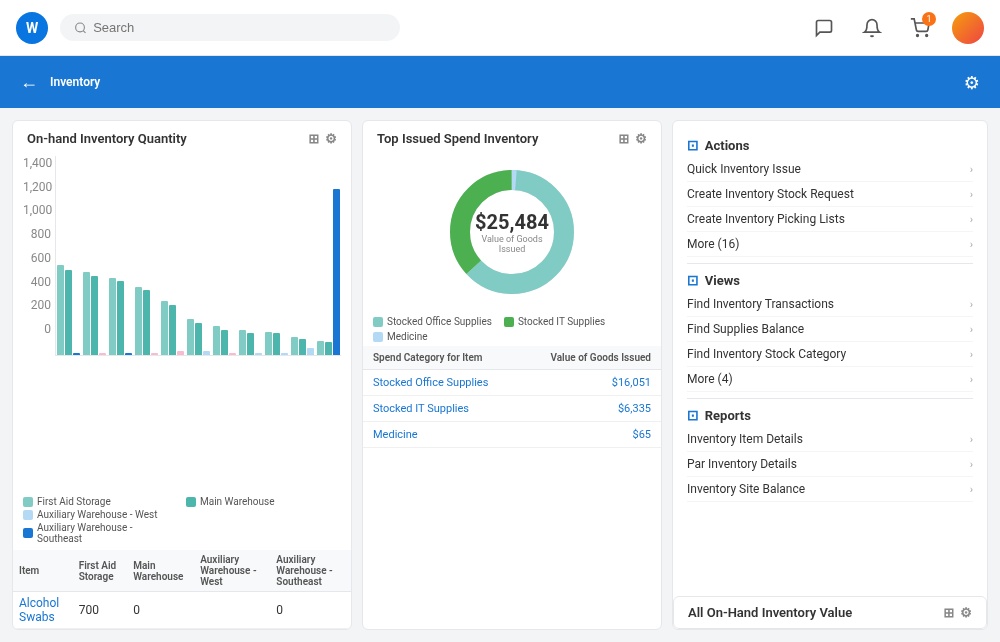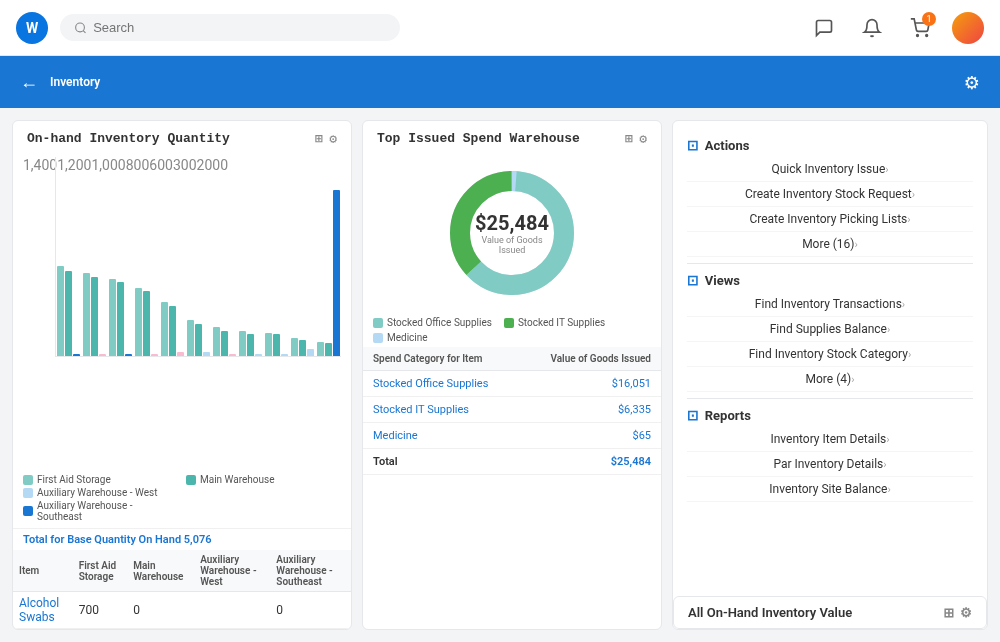--- a/index.html
+++ b/index.html
@@ -79,38 +79,38 @@
       border: 1px solid #e5e7eb;
       overflow: hidden;
     }
     .panel-left { flex: 0 0 340px; display: flex; flex-direction: column; }
     .panel-mid { flex: 0 0 300px; margin: 0 10px; display: flex; flex-direction: column; }
     .panel-right { flex: 1; }
 
     .panel-header {
       display: flex; justify-content: space-between;
       padding: 10px 14px 6px;
-      font-weight: 600; font-size: 13px; font-family: Liberation Mono, monospace;
+      font-weight: 600; font-size: 13px;
     }
     .panel-icons { display: flex; gap: 6px; color: #888; }
 
     
     .chart-area {
       padding: 4px 10px 0;
       flex: 1;
     }
     .bar-chart {
       width: 100%;
       height: 200px;
       position: relative;
     }
     .y-axis {
       position: absolute; left: 0; top: 0; bottom: 20px;
-      display: flex; flex-direction: row; justify-content: space-between;
-      font-size: 14px; color: #888; width: 28px; text-align: right;
+      display: flex; flex-direction: column; justify-content: space-between;
+      font-size: 12px; color: #888; width: 28px; text-align: right;
     }
     .bars-container {
       position: absolute; left: 32px; right: 0; top: 0; bottom: 20px;
       display: flex; align-items: flex-end; gap: 2px;
       border-left: 1px solid #e5e7eb;
       border-bottom: 1px solid #e5e7eb;
     }
 
     
     .legend {
@@ -176,21 +176,21 @@
 
     
     .right-panel-inner { padding: 8px 14px; }
     .section-title {
       font-weight: 700; font-size: 13px; color: #333;
       margin: 8px 0 4px;
       display: flex; align-items: center; gap: 6px;
     }
     .section-icon { color: #1976d2; font-size: 14px; }
     .action-item {
-      display: flex; align-items: center; justify-content: center;
+      display: flex; align-items: center; justify-content: space-between;
       padding: 5px 0; cursor: pointer;
       border-bottom: 1px solid #f5f5f5;
       font-size: 12px; color: #333;
     }
     .action-chevron { color: #aaa; font-size: 11px; }
     .section-divider { border: none; border-top: 1px solid #e5e7eb; margin: 6px 0; }
 
     .bottom-panel-bar {
       background: #fff;
       border: 1px solid #e5e7eb;
@@ -257,21 +257,21 @@
       </div>
     </div>
     <div class="chart-area">
       <div class="bar-chart" id="bar-chart-container">
         <div class="y-axis">
           <span>1,400</span>
             <span>1,200</span>
             <span>1,000</span>
             <span>800</span>
             <span>600</span>
-            <span>300</span>
+            <span>400</span>
             <span>200</span>
             <span>0</span>
         </div>
         <div class="bars-container" id="bars-render" style="position: absolute; inset: 0px 0px 0px 32px; display: flex; align-items: flex-end; gap: 1px; border-left: 1px solid rgb(229, 231, 235); border-bottom: 1px solid rgb(229, 231, 235); overflow: hidden;">
             <div style="flex: 1 1 0%; display: flex; align-items: flex-end; gap: 1px; padding: 0px 1px;">
               <div style="flex: 1 1 0%; background: rgb(128, 203, 196); height: 90px; border-radius: 1px 1px 0px 0px; min-width: 3px;"></div>
               <div style="flex: 1 1 0%; background: rgb(77, 182, 172); height: 84.6px; border-radius: 1px 1px 0px 0px; min-width: 3px;"></div>
               <div style="flex: 1 1 0%; background: rgb(25, 118, 210); height: 1.8px; border-radius: 1px 1px 0px 0px; min-width: 3px;"></div>
             </div>
             <div style="flex: 1 1 0%; display: flex; align-items: flex-end; gap: 1px; padding: 0px 1px;">
@@ -338,23 +338,20 @@
       </div>
       <div class="legend-item">
         <div class="legend-dot" style="background:#b3d9f5"></div>
         <span>Auxiliary Warehouse - West</span>
       </div>
       <div class="legend-item"></div>
       <div class="legend-item">
         <div class="legend-dot" style="background:#1976d2"></div>
         <span>Auxiliary Warehouse - Southeast</span>
       </div>
-    </div>
-    <div class="total-line">
-      <span>Total for Base Quantity On Hand</span> <span>5,076</span>
     </div>
     <div class="mini-table" style="overflow-x:hidden;">
       <table>
         <thead>
           <tr>
             <th>Item</th>
             <th>First Aid Storage</th>
             <th>Main Warehouse</th>
             <th>Auxiliary Warehouse - West</th>
             <th>Auxiliary Warehouse - Southeast</th>
@@ -368,21 +365,21 @@
             <td></td>
             <td>0</td>
           </tr>
         </tbody>
       </table>
     </div>
   </div>
 
   <div class="panel panel-mid">
     <div class="panel-header">
-      <span>Top Issued Spend Warehouse</span>
+      <span>Top Issued Spend Inventory</span>
       <div class="panel-icons">
         <span>⊞</span>
         <span>⚙</span>
       </div>
     </div>
     <div class="donut-container">
       <div class="donut-wrap">
         <svg width="140" height="140" viewBox="0 0 140 140">
 
           <circle cx="70" cy="70" r="52" fill="none" stroke="#e5e7eb" stroke-width="20"></circle>
@@ -428,24 +425,20 @@
             <td>$16,051</td>
           </tr>
           <tr>
             <td class="blue">Stocked IT Supplies</td>
             <td>$6,335</td>
           </tr>
           <tr>
             <td class="blue">Medicine</td>
             <td>$65</td>
           </tr>
-          <tr class="total">
-            <td>Total</td>
-            <td>$25,484</td>
-          </tr>
         </tbody>
       </table>
     </div>
   </div>
 
   <div class="panel panel-right" style="display:flex;flex-direction:column;justify-content:space-between;">
     <div class="right-panel-inner">
 
       <div class="section-title">
         <span class="section-icon">⊡</span>

